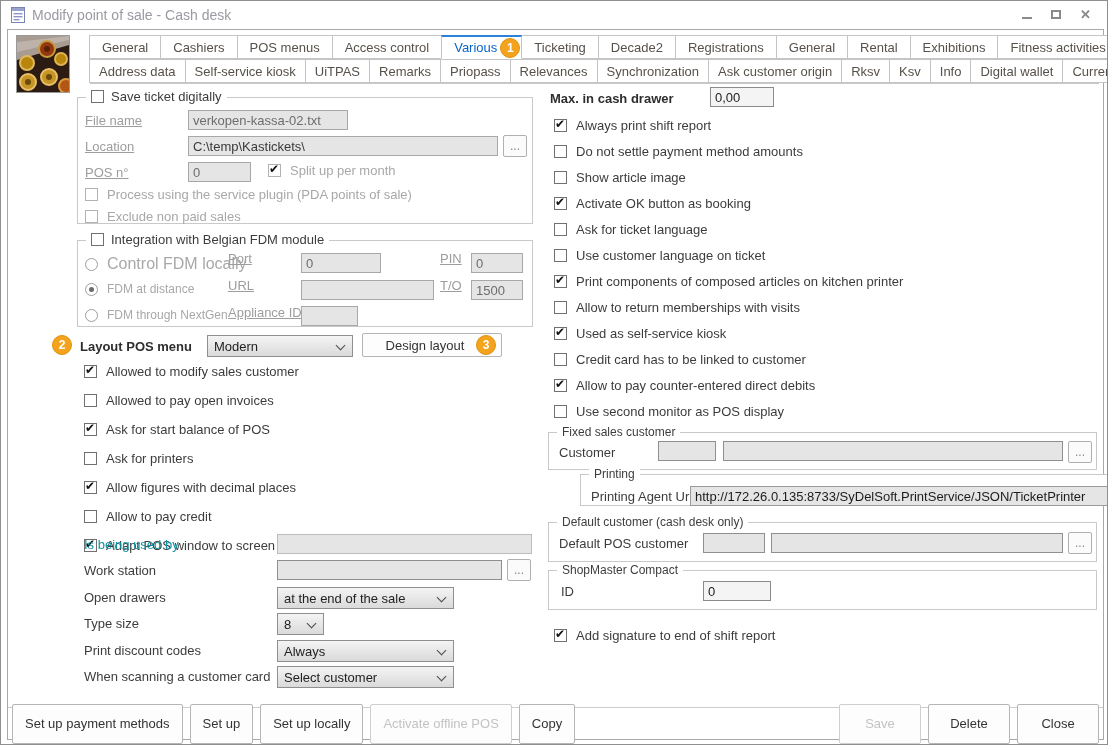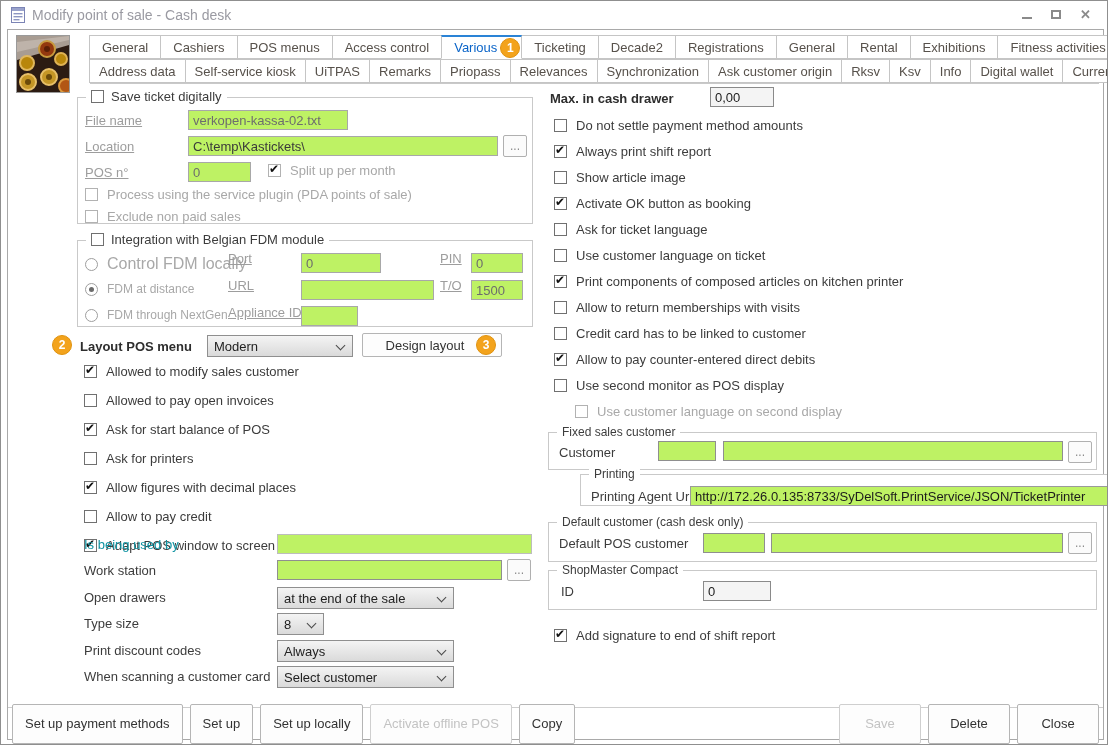--- a/index.html
+++ b/index.html
@@ -33,21 +33,21 @@
   .grp-r .gcap{font-size:12px;top:-8px;}
   
   .cb{width:13px;height:13px;border:1px solid #707070;background:#fff;position:relative;flex:none;box-sizing:border-box;}
   .cb.checked::after{content:"✔";position:absolute;left:0;top:-3px;font-size:12px;color:#101010;}
   .cbrow{display:flex;align-items:center;gap:9px;font-size:13px;color:#3c3c3c;white-space:nowrap;}
   .cbrow.disabled{color:#a8a8a8;}
   .cbrow.disabled .cb{border-color:#b2b2b2;}
   .cbrow.indent{margin-left:21px;}
   .radio{width:13px;height:13px;border:1px solid #9e9e9e;border-radius:50%;background:#fff;position:relative;flex:none;box-sizing:border-box;}
   .radio.selected::after{content:"";position:absolute;left:3px;top:3px;width:5px;height:5px;border-radius:50%;background:#6b6b6b;}
-  .tb{position:absolute;border:1px solid #a8a8a8;background:#bef264;height:20px;font:13px "Liberation Sans",sans-serif;color:#3a3a3a;padding:0 4px;box-sizing:border-box;}
+  .tb{position:absolute;border:1px solid #a8a8a8;background:#e5e5e5;height:20px;font:13px "Liberation Sans",sans-serif;color:#3a3a3a;padding:0 4px;box-sizing:border-box;}
   .tb.dark{border-color:#8a8a8a;background:#f4f4f4;color:#1c1c1c;}
   .tb.gray{color:#6d6d6d;}
   .ulab{font-size:13px;color:#9d9d9d;text-decoration:underline;white-space:nowrap;}
   .flabel{font-size:13px;color:#3c3c3c;white-space:nowrap;}
   .blabel{font-size:13px;font-weight:bold;color:#2e2e2e;white-space:nowrap;}
   .teal{color:#0f93a2;}
   .dd{position:absolute;height:22px;border:1px solid #8f8f8f;background:linear-gradient(#f4f4f4,#dadada);display:flex;align-items:center;padding:0 22px 0 6px;font-size:13px;color:#222;box-sizing:border-box;cursor:default;}
   .chev{position:absolute;right:8px;top:6px;width:6px;height:6px;border-right:1px solid #4a4a4a;border-bottom:1px solid #4a4a4a;transform:rotate(45deg);}
   .bbtn{position:absolute;width:24px;height:22px;border:1px solid #b0b0b0;background:#fbfbfb;color:#8a8a8a;font-size:12px;display:flex;align-items:flex-end;justify-content:center;border-radius:2px;box-sizing:border-box;cursor:default;line-height:14px;padding-bottom:3px;}
   .btn{border:1px solid #b5b5b5;background:#fdfdfd;border-radius:2px;height:40px;font-size:13px;color:#333;display:flex;align-items:center;justify-content:center;padding:0 12px;box-sizing:border-box;white-space:nowrap;cursor:default;}
@@ -325,28 +325,28 @@
       <span>Select customer</span>
       <span class="chev"></span>
     </div>
 
     <span class="blabel" style="position:absolute;left:542px;top:61px;">Max. in cash drawer</span>
     <input class="tb dark" style="left: 702px; top: 57px; width: 64px;" value="0,00">
 
     <div class="cb-list cb-list-right">
 
     <div class="cbrow">
+          <span class="cb checked"></span>
+          <span>Always print shift report</span>
+        </div>
+        <div class="cbrow">
           <span class="cb"></span>
           <span>Do not settle payment method amounts</span>
         </div>
         <div class="cbrow">
-          <span class="cb checked"></span>
-          <span>Always print shift report</span>
-        </div>
-        <div class="cbrow">
           <span class="cb"></span>
           <span>Show article image</span>
         </div>
         <div class="cbrow">
           <span class="cb checked"></span>
           <span>Activate OK button as booking</span>
         </div>
         <div class="cbrow">
           <span class="cb"></span>
           <span>Ask for ticket language</span>
@@ -355,20 +355,24 @@
           <span class="cb"></span>
           <span>Use customer language on ticket</span>
         </div>
         <div class="cbrow">
           <span class="cb checked"></span>
           <span>Print components of composed articles on kitchen printer</span>
         </div>
         <div class="cbrow">
           <span class="cb"></span>
           <span>Allow to return memberships with visits</span>
+        </div>
+        <div class="cbrow">
+          <span class="cb checked"></span>
+          <span>Used as self-service kiosk</span>
         </div>
         <div class="cbrow">
           <span class="cb"></span>
           <span>Credit card has to be linked to customer</span>
         </div>
         <div class="cbrow">
           <span class="cb checked"></span>
           <span>Allow to pay counter-entered direct debits</span>
         </div>
         <div class="cbrow">

